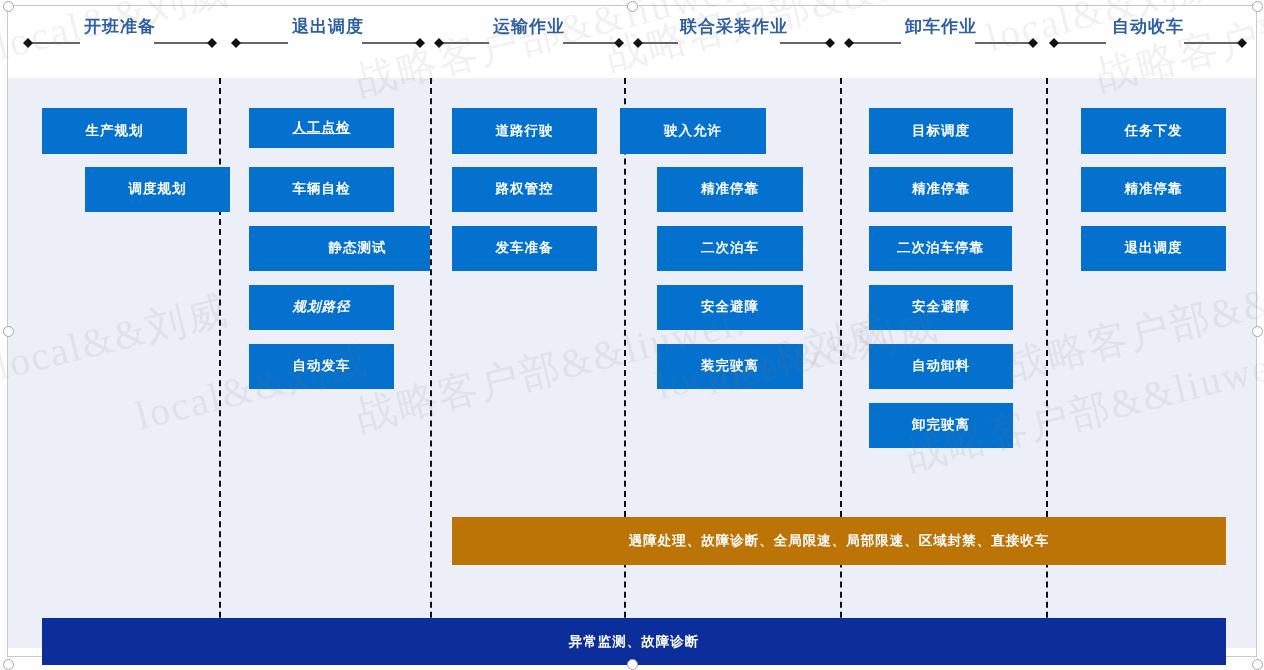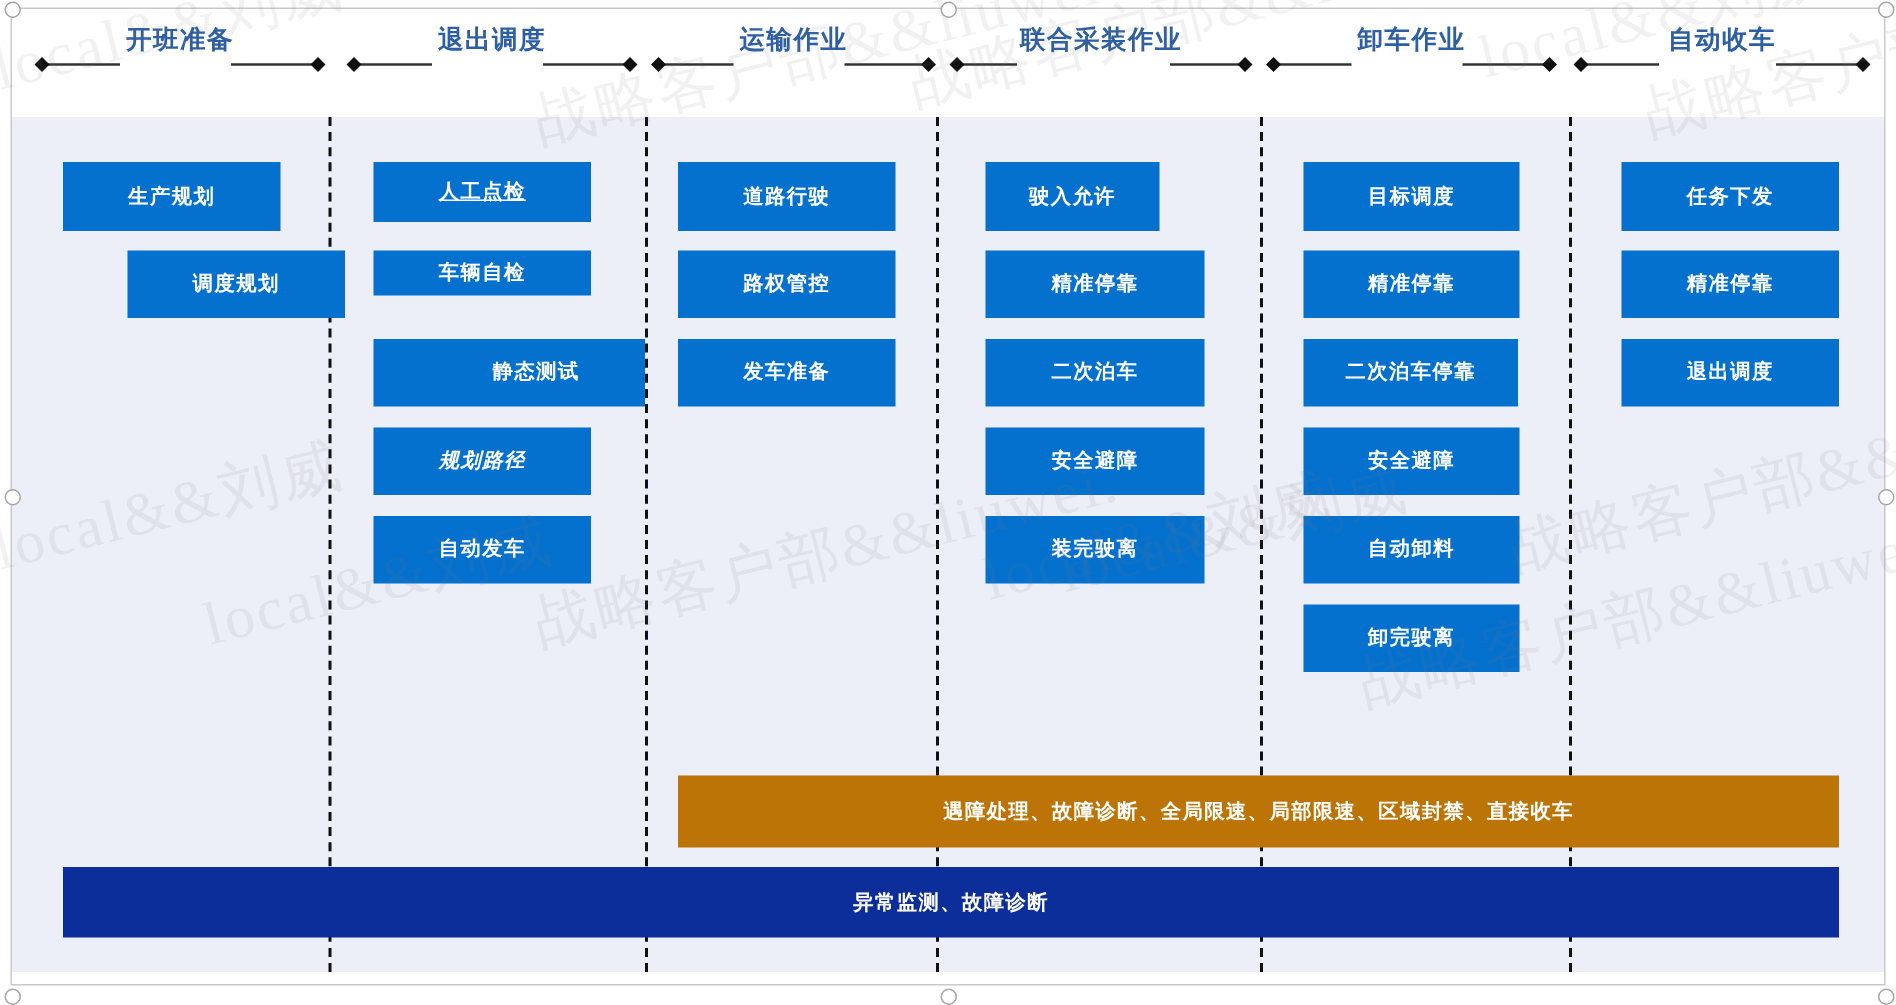--- a/index.html
+++ b/index.html
@@ -133,21 +133,21 @@
     font-size: 13.5px;
     font-weight: bold;
     letter-spacing: 1px;
     display: flex;
     align-items: center;
     justify-content: center;
     z-index: 25;
     text-align: center;
   }
   .bar-orange { background: #bd7407; }
-  .bar-navy   { background: #0c2e9b; }
+  .bar-navy   { background: #0c2e9b; margin-top: 40px; }
 </style>
 </head>
 <body>
 
 <div id="canvas">
 
   <div class="slide-frame"></div>
   <div class="sel-handle" style="left:3px;  top:1px;"></div>
   <div class="sel-handle" style="left:627px;top:1px;"></div>
   <div class="sel-handle" style="left:1252px;top:1px;"></div>
@@ -231,21 +231,21 @@
   <div class="card" style="left:42px;  top:108px; width:145px; height:46px;">
       <span>生产规划</span>
     </div>
   <div class="card" style="left:42px;  top:167px; width:145px; height:45px;margin-left:43px;">
       <span>调度规划</span>
     </div>
 
   <div class="card" style="left:249px; top:108px; width:145px; height:40px;text-decoration:underline;">
       <span>人工点检</span>
     </div>
-  <div class="card" style="left:249px; top:167px; width:145px; height:30px;">
+  <div class="card" style="left:249px; top:167px; width:145px; height:45px;">
       <span>车辆自检</span>
     </div>
   <div class="card" style="left:249px; top:226px; width:145px; height:45px;padding-left:36px;">
       <span>静态测试</span>
     </div>
   <div class="card" style="left:249px; top:285px; width:145px; height:45px;font-style:italic;">
       <span>规划路径</span>
     </div>
   <div class="card" style="left:249px; top:344px; width:145px; height:45px;">
       <span>自动发车</span>
@@ -254,21 +254,21 @@
   <div class="card" style="left:452px; top:108px; width:145px; height:46px;">
       <span>道路行驶</span>
     </div>
   <div class="card" style="left:452px; top:167px; width:145px; height:45px;">
       <span>路权管控</span>
     </div>
   <div class="card" style="left:452px; top:226px; width:145px; height:45px;">
       <span>发车准备</span>
     </div>
 
-  <div class="card" style="left:657px; top:108px; width:116px; height:46px;">
+  <div class="card" style="left:620px; top:108px; width:146px; height:46px;">
       <span>驶入允许</span>
     </div>
   <div class="card" style="left:657px; top:167px; width:146px; height:45px;">
       <span>精准停靠</span>
     </div>
   <div class="card" style="left:657px; top:226px; width:146px; height:45px;">
       <span>二次泊车</span>
     </div>
   <div class="card" style="left:657px; top:285px; width:146px; height:45px;">
       <span>安全避障</span>

